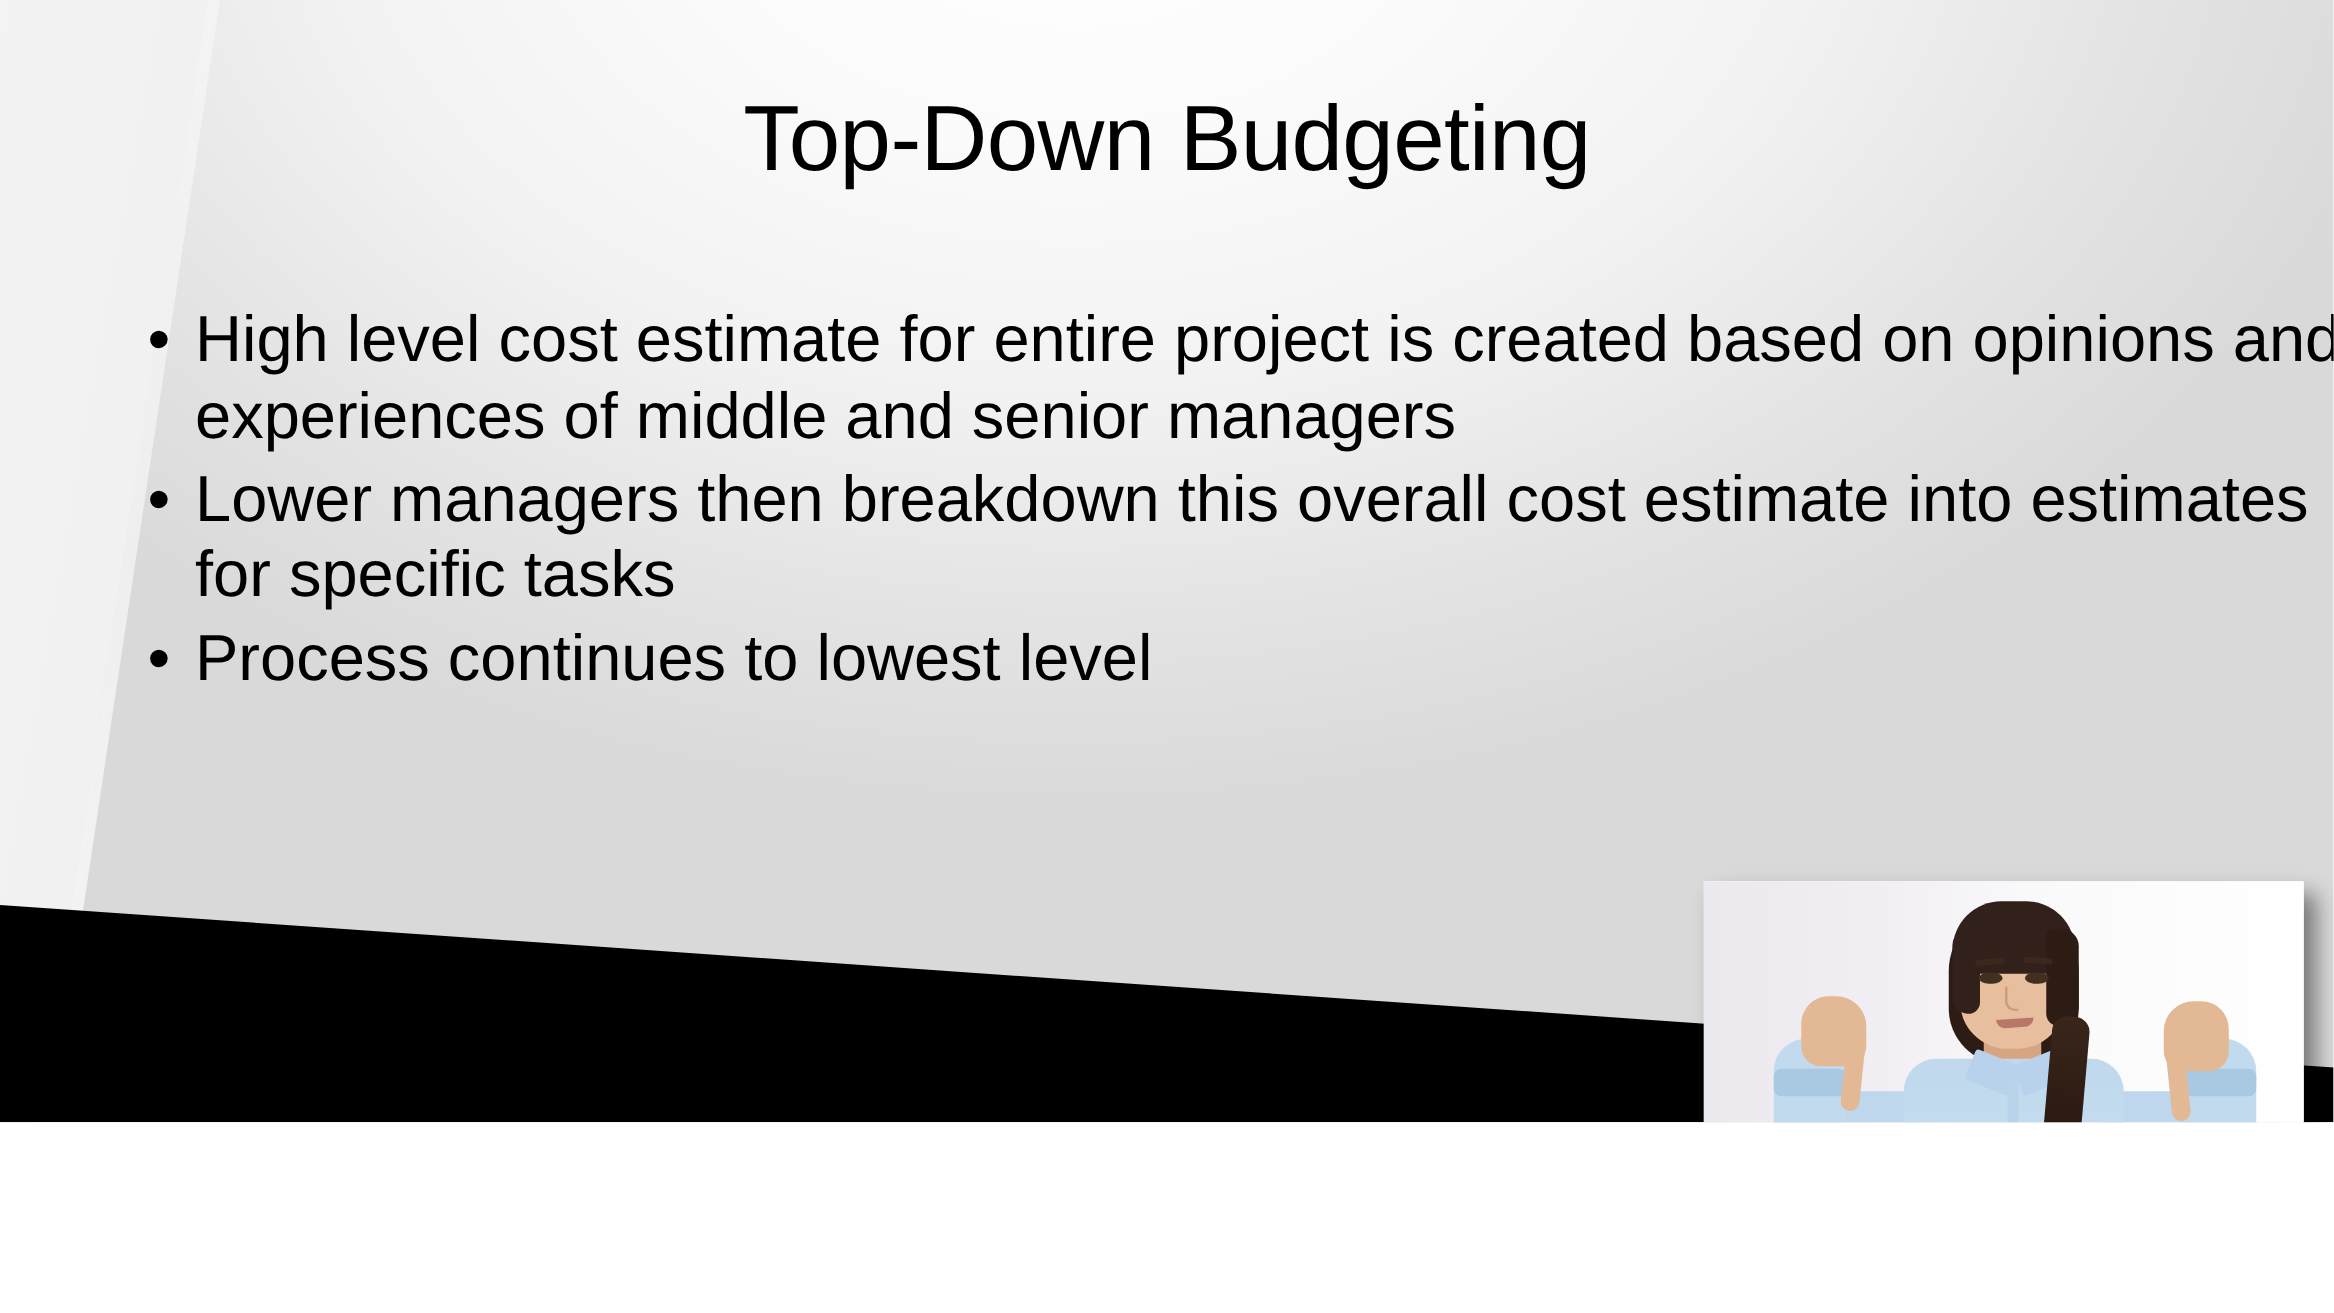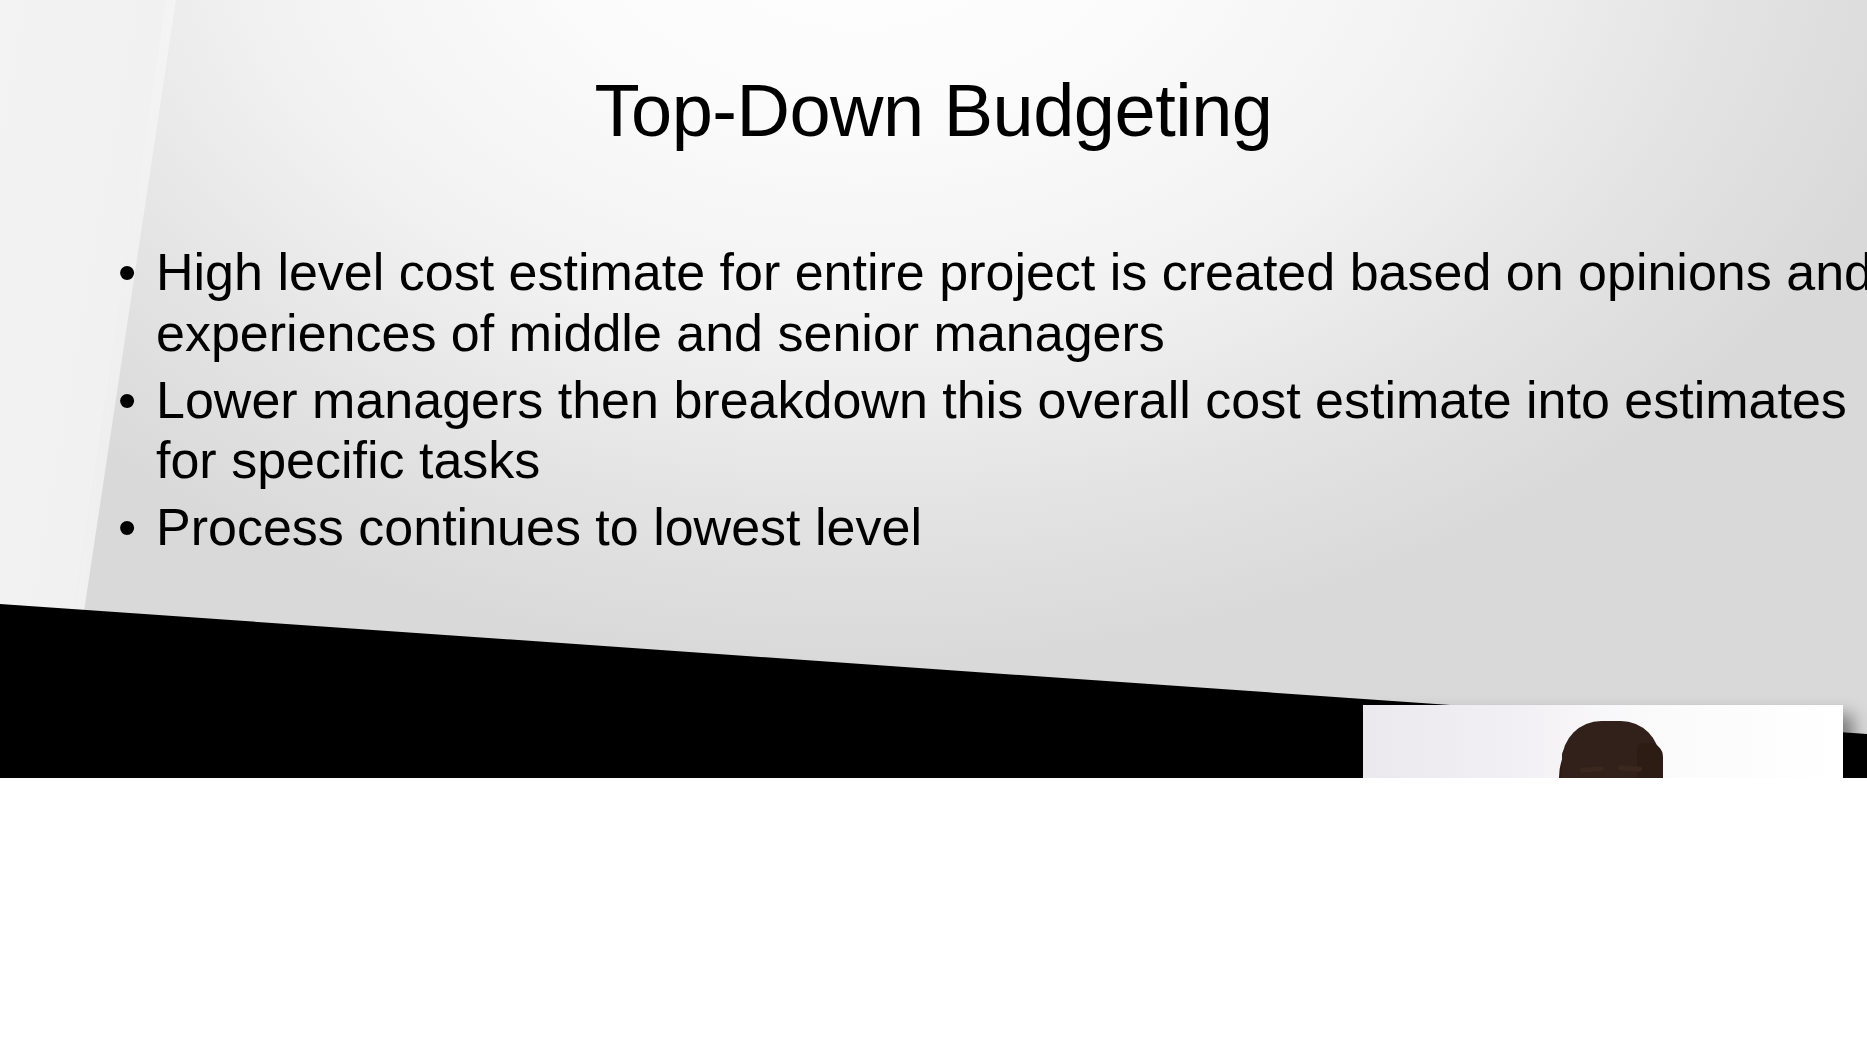--- a/index.html
+++ b/index.html
@@ -8,21 +8,21 @@
     padding: 0;
     background: #ffffff;
   }
   body {
     font-family: "Liberation Sans", "DejaVu Sans", sans-serif;
   }
 
   .slide {
     position: relative;
     width: 1867px;
-    height: 778px;
+    height: 898px;
     overflow: hidden;
     background: #ffffff;
   }
 
   
   .bg-main {
     position: absolute;
     inset: 0;
     background:
       radial-gradient(ellipse 1100px 760px at 46% -12%,

